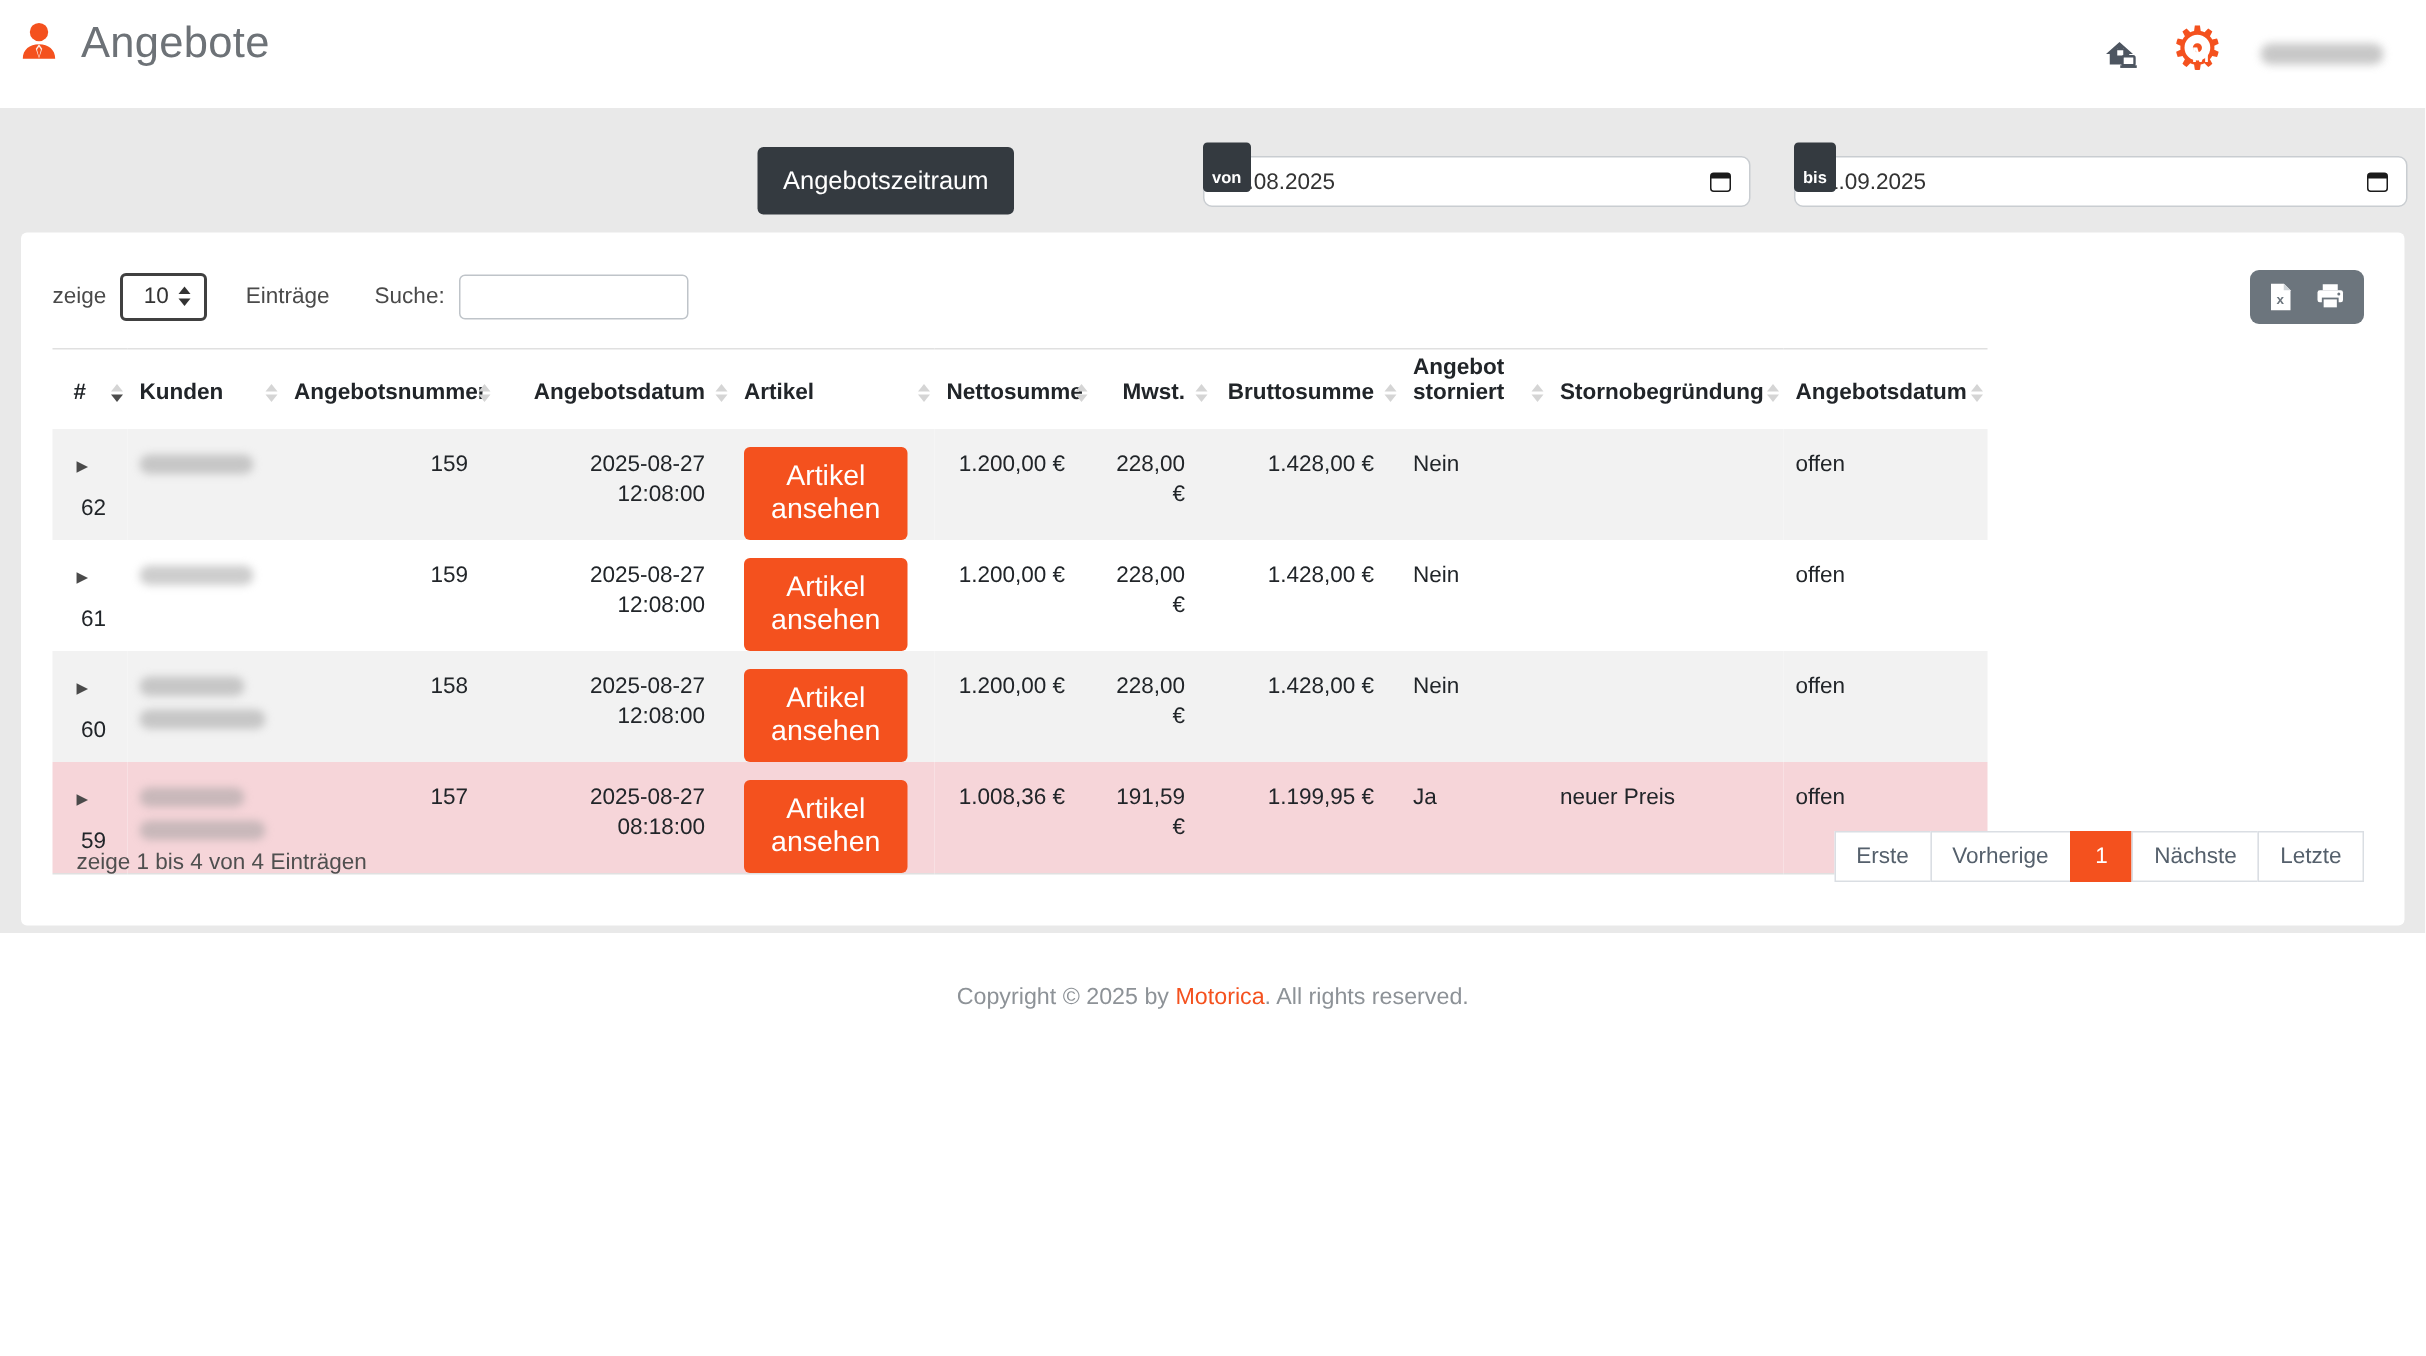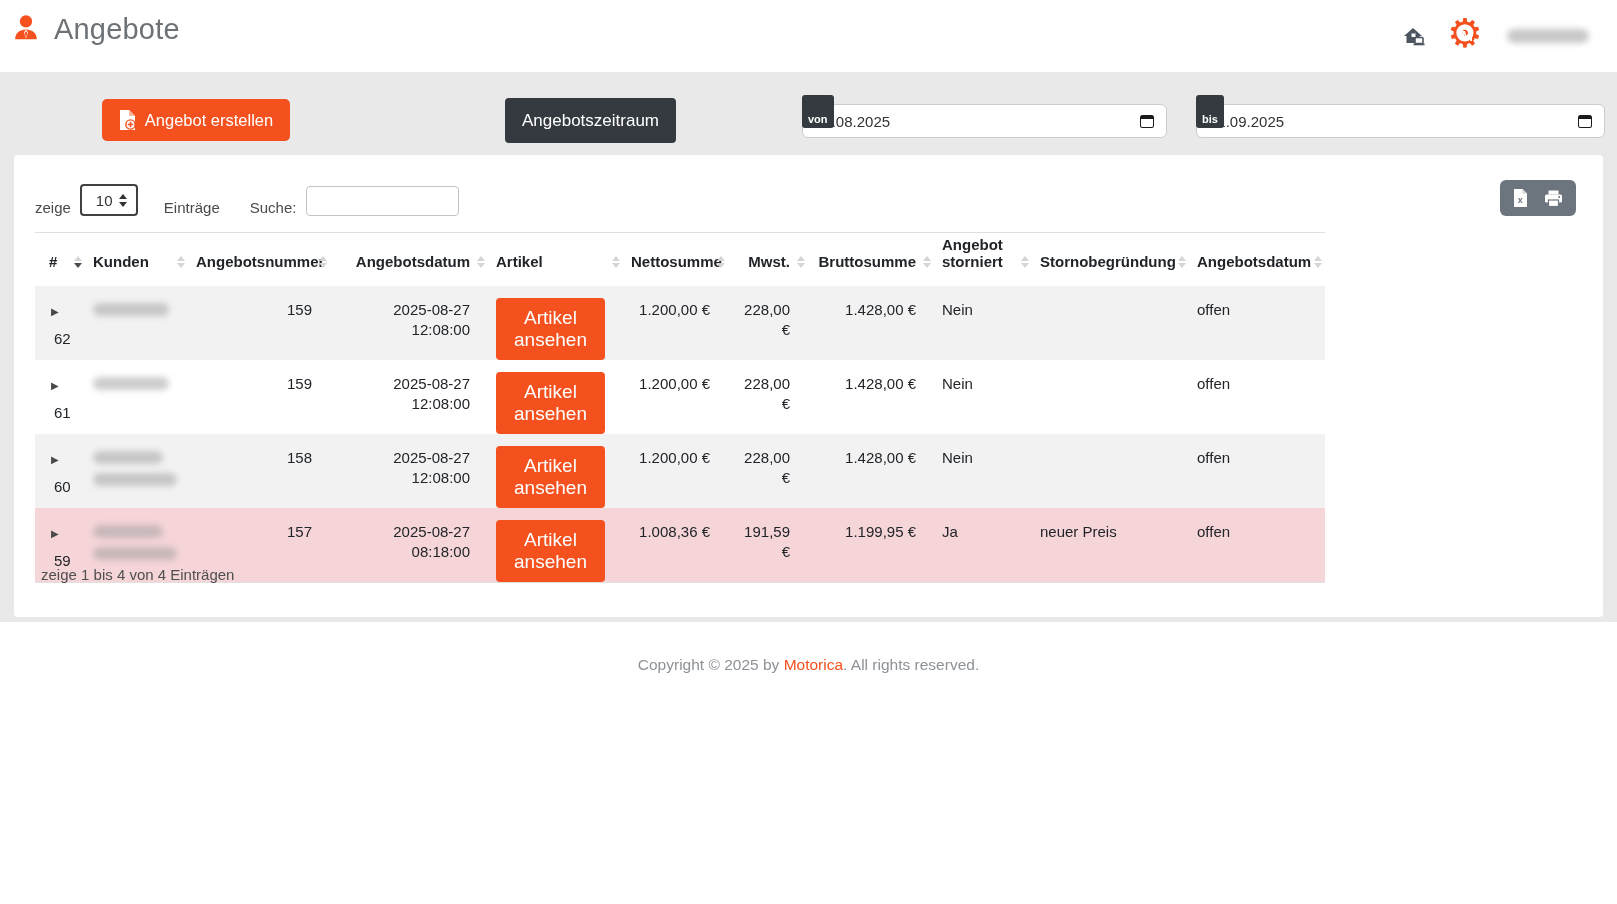--- a/index.html
+++ b/index.html
@@ -23,21 +23,21 @@
   .btn-create { position:absolute; left:102px; top:27px; width:188px; height:42px; background:#F4511E; color:#fff; border:none; border-radius:5px; font-family:inherit; font-size:16.5px; display:flex; align-items:center; justify-content:center; gap:9px; cursor:pointer; }
   .period-label { position:absolute; left:505px; top:26px; width:171px; height:45px; background:#343A40; color:#fff; border-radius:4px; font-size:17px; display:flex; align-items:center; justify-content:center; cursor:pointer; }
   .date-badge { position:absolute; top:23px; background:#343A40; color:#fff; font-size:11px; font-weight:700; padding:18px 6px 3px; border-radius:3px; z-index:2; }
   .date-input { position:absolute; top:32px; height:34px; background:#fff; border:1px solid #c9cdd1; border-radius:6px; display:flex; align-items:center; padding:0 12px; font-size:15px; color:#333; cursor:text; }
   .date-input .val { flex:1; }
   .cal-icon { width:14px; height:13px; border:1.6px solid #1b1b1b; border-top-width:4px; border-radius:2.5px; }
 
   
   .card { position:absolute; left:14px; top:155px; width:1589px; height:462px; background:#fff; border-radius:4px; }
 
-  .controls { position:absolute; left:21px; top:24px; right:27px; height:37px; display:flex; align-items:flex-end; font-size:15px; color:#4a4a4a; }
+  .controls { position:absolute; left:21px; top:24px; right:27px; height:37px; display:flex; align-items:center; font-size:15px; color:#4a4a4a; }
   .select-box { width:58px; height:32px; margin-left:9px; border:2px solid #404040; border-radius:4px; background:#fff; display:flex; align-items:center; justify-content:space-between; padding:0 9px 0 14px; cursor:pointer; color:#333; }
   .stepper { display:flex; flex-direction:column; gap:3px; }
   .stepper i { display:block; width:0; height:0; border-left:4px solid transparent; border-right:4px solid transparent; }
   .stepper .up { border-bottom:5px solid #333; }
   .stepper .dn { border-top:5px solid #333; }
   .lbl-entries { margin-left:26px; }
   .lbl-search { margin-left:30px; }
   .search-input { margin-left:10px; width:153px; height:30px; border:1px solid #bfc4c9; border-radius:4px; background:#fff; font-family:inherit; font-size:14px; padding:0 8px; }
   .export-group { margin-left:auto; width:76px; height:36px; background:#6C757D; border-radius:6px; display:flex; align-items:center; justify-content:space-evenly; }
   .export-btn { background:none; border:none; cursor:pointer; display:flex; align-items:center; padding:2px; }
@@ -59,21 +59,21 @@
   .sort .s-down { border-top:5.5px solid #d5d5d5; }
   .sort .s-down.active { border-top-color:#4c4c4c; }
   .expander { display:inline-block; color:#4a4a4a; font-size:10px; line-height:12px; cursor:pointer; }
   .row-id { margin:9px 0 0 3px; }
   .blur-bar { height:13px; border-radius:7px; background:#9b9b9b; filter:blur(3px); opacity:.5; margin-top:3px; }
   .blur-bar + .blur-bar { margin-top:9px; }
   .blur-w1 { width:76px; } .blur-w2 { width:70px; } .blur-w3 { width:84px; }
   .btn-article { background:#F4511E; color:#fff; border:none; border-radius:4px; font-family:inherit; font-size:19px; padding:9px 11px; cursor:pointer; margin-top:-2px; }
 
   
-  .tf-info { position:absolute; left:27px; top:411px; font-size:15px; color:#4f4f4f; }
+  .tf-info { position:absolute; left:37px; top:411px; font-size:15px; color:#4f4f4f; }
   .pagination { position:absolute; right:27px; top:399px; display:flex; }
   .page-btn { border:1px solid #dadee3; background:#fff; color:#55606c; font-size:15px; padding:7px 14px 8px; margin-left:-1px; cursor:pointer; }
   .page-btn.active { background:#F4511E; border-color:#F4511E; color:#fff; padding:7px 16px 8px; }
 
   
   .copyright { position:absolute; top:656px; left:0; width:100%; text-align:center; font-size:15.5px; color:#8d9297; }
   .copyright .brand-link { color:#F4511E; text-decoration:none; cursor:pointer; }
 </style>
 </head>
 <body>
@@ -102,29 +102,20 @@
       </span>
       <span class="logo-badge">
         <span class="gear">⚙</span>
         <span class="gear-m">M</span>
       </span>
       <span class="user-blur"></span>
     </div>
   </header>
 
   <section class="band">
-    <button class="btn-create">
-      <svg width="17" height="20" viewBox="0 0 17 20">
-        <path d="M1 0 h9 l6 6 v14 h-15 z" fill="#fff"></path>
-        <path d="M10 0 l6 6 h-6 z" fill="#f9b79f"></path>
-        <circle cx="11.5" cy="14.5" r="4.6" fill="#fff" stroke="#F4511E" stroke-width="1.4"></circle>
-        <path d="M11.5 11.8 v5.4 M8.8 14.5 h5.4" stroke="#F4511E" stroke-width="1.6"></path>
-      </svg>
-      <span>Angebot erstellen</span>
-    </button>
 
     <div class="period-label">
       <span>Angebotszeitraum</span>
     </div>
 
     <span class="date-badge" style="left:802px">von</span>
     <div class="date-input" style="left:802px;width:365px">
       <span class="val">01.08.2025</span>
       <span class="cal-icon"></span>
     </div>
@@ -303,19 +294,26 @@
             <td class="col-right">191,59 €</td>
             <td class="col-right">1.199,95 €</td>
             <td>Ja</td>
             <td>neuer Preis</td>
             <td>offen</td>
           </tr>
         </tbody>
     </table>
 
     <div class="tf-info">zeige 1 bis 4 von 4 Einträgen</div>
+    <div class="pagination">
+        <span class="page-btn">Erste</span>
+        <span class="page-btn">Vorherige</span>
+        <span class="page-btn active">1</span>
+        <span class="page-btn">Nächste</span>
+        <span class="page-btn">Letzte</span>
+      </div>
   </main>
 
   <div class="copyright">
     <span>Copyright © 2025 by </span><a class="brand-link">Motorica</a><span>. All rights reserved.</span>
   </div>
 
 </div>
 
 </body></html>

